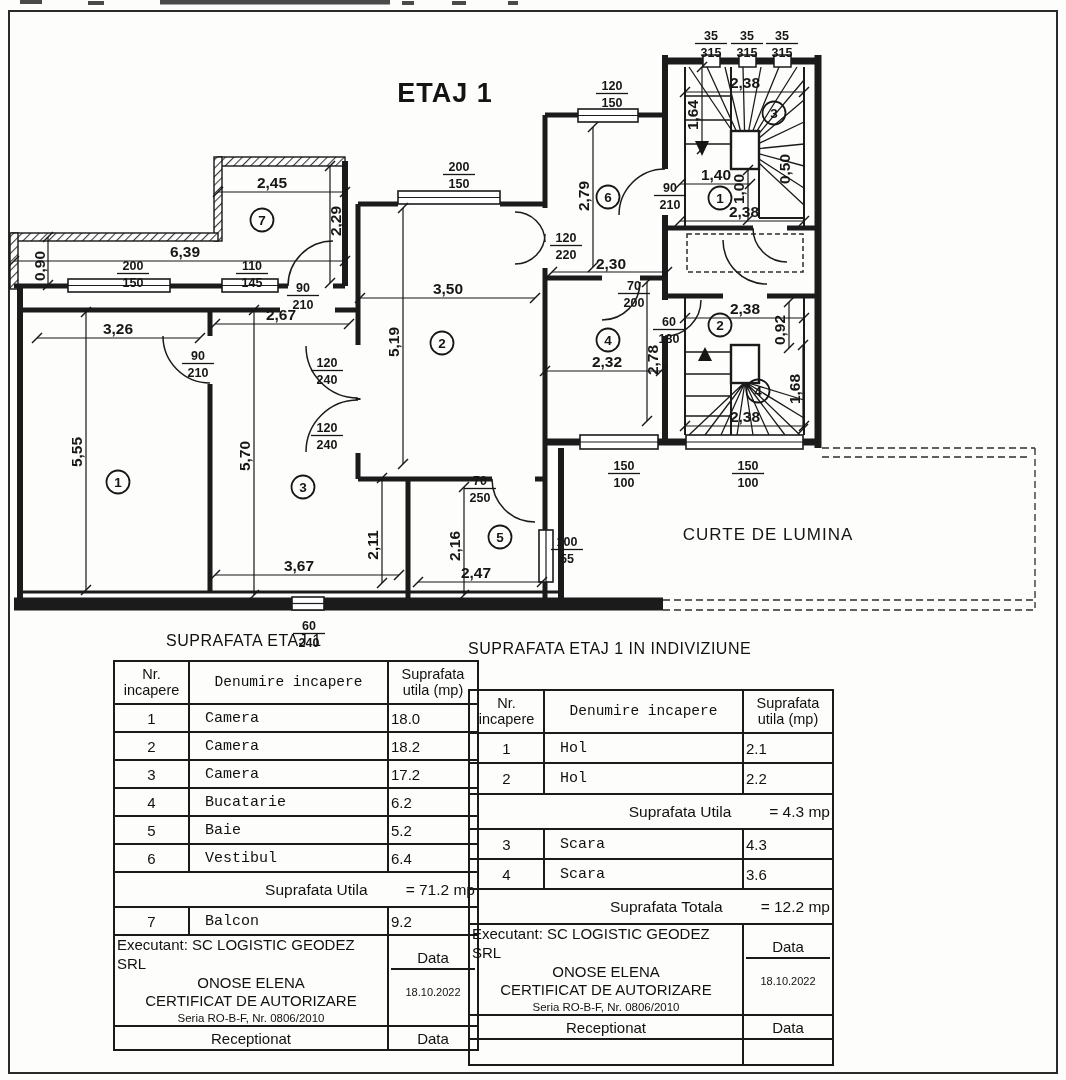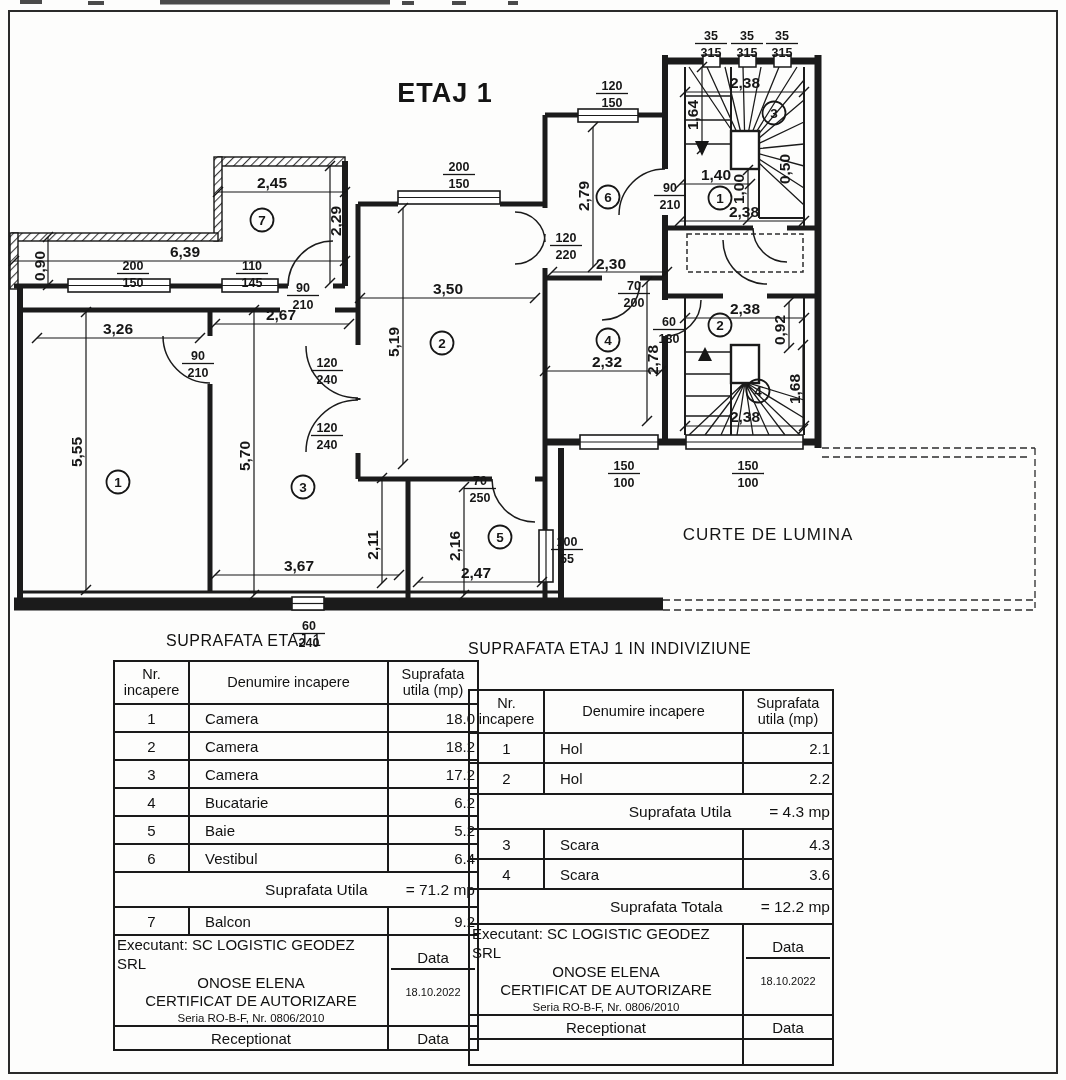--- a/index.html
+++ b/index.html
@@ -4,22 +4,22 @@
 <style>
   html,body{margin:0;padding:0;background:#fff;}
   #page{position:relative;width:1066px;height:1080px;background:#fdfdfc;overflow:hidden;
         font-family:"Liberation Sans",sans-serif;color:#161616;}
   #frame{position:absolute;left:8px;top:10px;width:1046px;height:1060px;border:2px solid #2a2a2a;}
   #plan{position:absolute;left:0;top:0;}
   .cap{position:absolute;font-size:16px;letter-spacing:.5px;color:#111;white-space:nowrap;}
   table.t{position:absolute;border-collapse:collapse;background:transparent;}
   table.t td{border:2px solid #1a1a1a;font-size:15px;color:#111;padding:0 2px;vertical-align:middle;}
   .c1{width:69px;text-align:center;}
-  .c2{width:180px;text-align:left;padding-left:15px !important;}
-  .c3{width:84px;text-align:right;}
+  .c2{width:180px;text-align:left;padding-left:15px !important;font-family:Liberation Mono, monospace;}
+  .c3{width:84px;text-align:left;}
   tr.hdr td{height:37px;text-align:center;font-size:14.5px;line-height:1.1;padding:2px;margin-left:16px;}
   tr.row td{height:26px;}
   tr.merge td{height:33px;text-align:right;font-size:15.5px;}
   tr.merge .gap{margin-left:38px;}
   td.execL{font-size:12px;line-height:1.25;padding:3px 2px;text-align:center;}
   td.execL .e1{text-align:left;}
   td.execL .e4{font-size:11.5px;}
   td.execR{padding:0;text-align:center;width:84px;}
   td.execR .dlab{border-bottom:2px solid #1a1a1a;height:20px;line-height:20px;}
   td.execR .dval{height:44px;line-height:44px;font-size:11px;}

